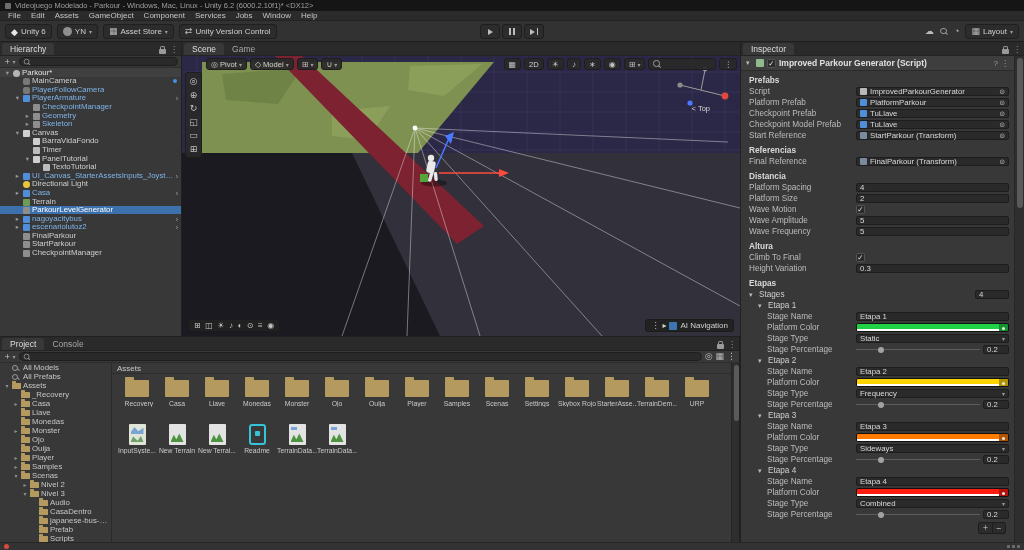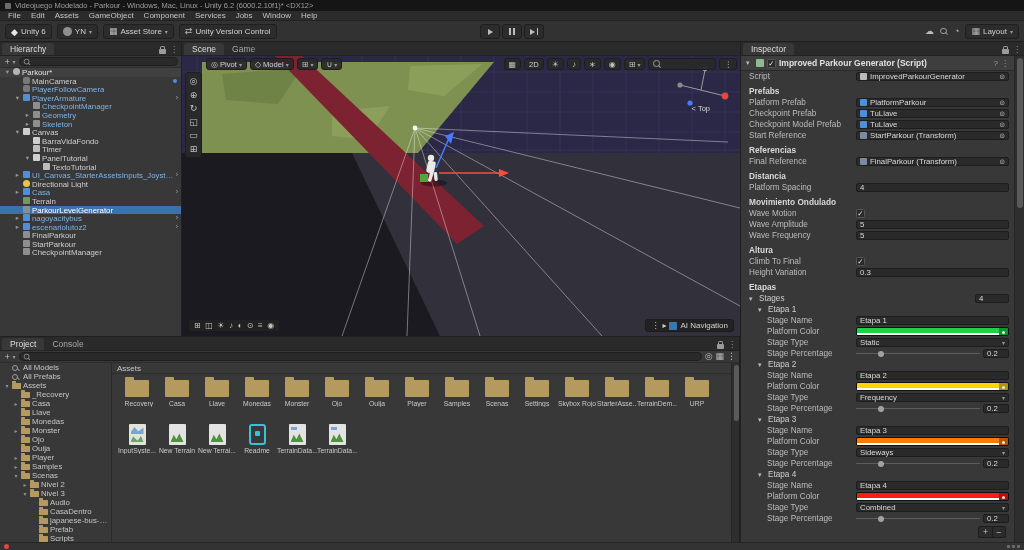--- a/index.html
+++ b/index.html
@@ -49,21 +49,21 @@
 .plusbtn{color:#cfcfcf;font-size:8.5px;display:flex;align-items:center;gap:1px}
 .searchbox{flex:1;height:9px;background:#2a2a2a;border:1px solid #1d1d1d;border-radius:5px;
            display:flex;align-items:center;gap:2px;padding:0 3px;min-width:0}
 .searchbox .mag{transform:scale(.8)}
 .searchbox input{flex:1;min-width:0;background:transparent;border:none;outline:none;color:#ccc;
                  font-size:7.5px;font-family:inherit}
 
 
 #hierarchy{left:0;top:42px;width:182px;height:294px;border-right:1px solid #202020}
 .hlist{overflow:hidden;height:268px}
-.hrow{display:flex;align-items:flex-start;height:8.6px;font-size:7.8px;color:#cfcfcf;white-space:nowrap;
+.hrow{display:flex;align-items:flex-end;height:8.6px;font-size:7.8px;color:#cfcfcf;white-space:nowrap;
       overflow:hidden;gap:2px;padding-left:calc(4px + var(--ind,0)*10px);position:relative}
 .hrow .arrow{width:7px;flex:none;color:#969696;font-size:6.5px;text-align:center}
 .hrow.ar-down .arrow::before{content:"▾"}
 .hrow.ar-right .arrow::before{content:"▸"}
 .hicon{width:7px;height:7px;flex:none;border-radius:1px;background:#8e8e8e}
 .ic-camera .hicon{background:#787878;border-radius:2px}
 .ic-prefab .hicon{background:#4f8fd9}
 .ic-canvas .hicon,.ic-ui .hicon{background:#cfcfcf}
 .ic-text .hicon{background:#bdbdbd}
 .ic-light .hicon{background:#e8c73f;border-radius:50%}
@@ -870,31 +870,31 @@
     <div class="ibody">
       <div class="comp-header">
         <b class="fo">▾</b>
         <span class="cicon"></span>
         <span class="chk">✓</span>
         <span class="ctitle">Improved Parkour Generator (Script)</span>
         <span class="chelp">?</span>
         <span class="cmenu">⋮</span>
       </div>
       <div id="inspector-rows">
+          <div class="irow t-header">
+            <span class="sh">Prefabs</span>
+          </div>
           <div class="irow t-script">
             <span class="lbl" style="width:104px">Script</span>
             <span class="fld objf">
               <i class="oic script"></i>
               <em>ImprovedParkourGenerator</em>
               <b class="pick">⊙</b>
             </span>
           </div>
-          <div class="irow t-header">
-            <span class="sh">Prefabs</span>
-          </div>
           <div class="irow t-object">
             <span class="lbl" style="width:104px">Platform Prefab</span>
             <span class="fld objf">
               <i class="oic prefab"></i>
               <em>PlatformParkour</em>
               <b class="pick">⊙</b>
             </span>
           </div>
           <div class="irow t-object">
             <span class="lbl" style="width:104px">Checkpoint Prefab</span>
@@ -931,22 +931,23 @@
               <b class="pick">⊙</b>
             </span>
           </div>
           <div class="irow t-header">
             <span class="sh">Distancia</span>
           </div>
           <div class="irow t-number">
             <span class="lbl" style="width:104px">Platform Spacing</span>
             <span class="fld tf">4</span>
           </div>
-          <div class="irow t-header">
-            <span class="sh">Movimiento Ondulado</span>
+          <div class="irow t-number">
+            <span class="lbl" style="width:104px">Platform Size</span>
+            <span class="fld tf">2</span>
           </div>
           <div class="irow t-toggle">
             <span class="lbl" style="width:104px">Wave Motion</span>
             <span class="chk">✓</span>
           </div>
           <div class="irow t-number">
             <span class="lbl" style="width:104px">Wave Amplitude</span>
             <span class="fld tf">5</span>
           </div>
           <div class="irow t-number">

